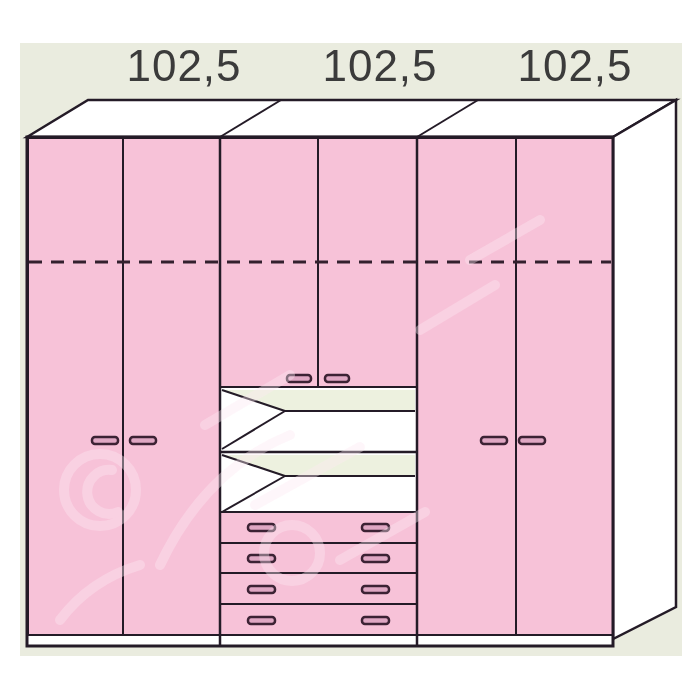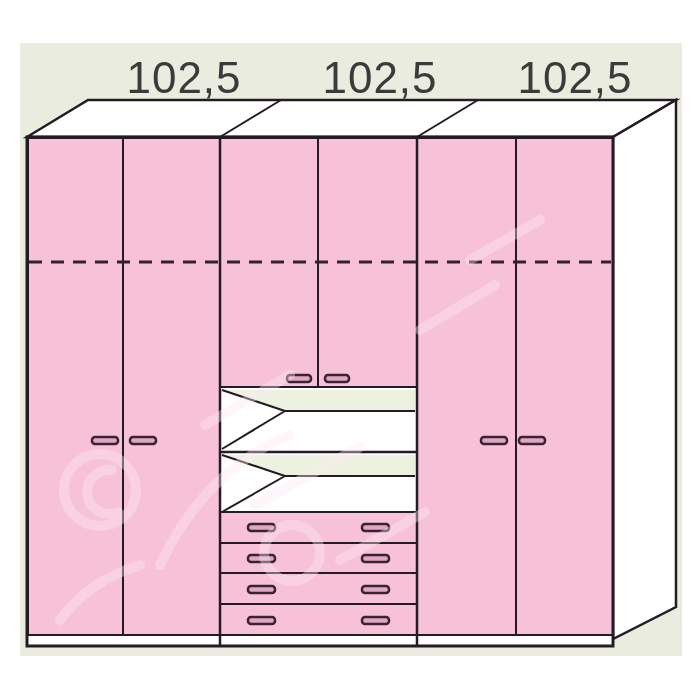--- a/index.html
+++ b/index.html
@@ -15,21 +15,21 @@
   #stage{
     position:relative;width:700px;height:700px;background:#ffffff;
     overflow:hidden;font-family:"Liberation Sans",sans-serif;
   }
   .panel{
     position:absolute;left:20px;top:43px;width:662px;height:613px;
     background:var(--panel);
   }
   .drawing{position:absolute;left:0;top:0;width:700px;height:700px;}
   .dim-label{
-    position:absolute;top:56px;transform:translateX(-50%);
+    position:absolute;top:44px;transform:translateX(-50%);
     font-size:44px;line-height:44px;font-weight:400;letter-spacing:1px;
     color:var(--label);white-space:nowrap;
   }
   .dim-label.l1{left:184px;}
   .dim-label.l2{left:380px;}
   .dim-label.l3{left:575px;}
 </style>
 </head>
 <body>
 

